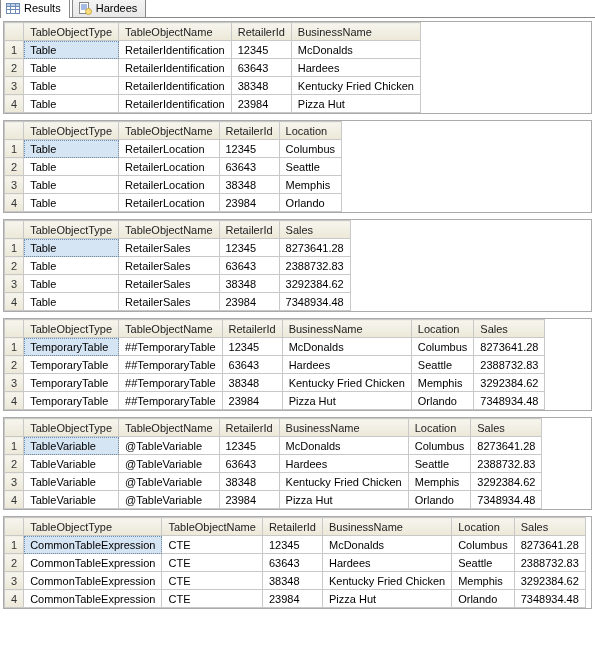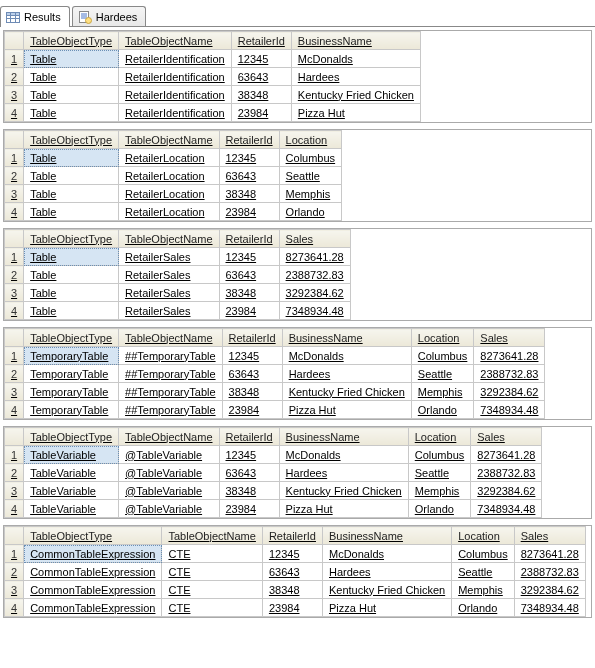--- a/index.html
+++ b/index.html
@@ -10,21 +10,21 @@
     font-size: 11px;
     background: #fff;
     width: 595px;
     color: #000;
   }
   .tab-bar {
     display: flex;
     align-items: flex-end;
     background: #fff;
     border-bottom: 1px solid #888;
-    height: 27px;
+    height: 18px;
   }
   .tab {
     display: flex;
     align-items: center;
     gap: 4px;
     padding: 2px 8px 2px 5px;
     border: 1px solid #888;
     border-bottom: none;
     border-top-left-radius: 3px;
     border-top-right-radius: 3px;
@@ -38,21 +38,20 @@
     position: relative;
     top: 1px;
     height: 21px;
   }
   .tab .icon { width: 14px; height: 14px; display:inline-flex; align-items:center; justify-content:center; }
   .grids { padding: 0 0 4px 0; }
   .result-grid {
     border: 1px solid #aaa;
     margin: 3px 3px 6px 3px;
     background: #fff;
-    text-decoration: underline;
   }
   .grid-table {
     border-collapse: collapse;
     table-layout: auto;
   }
   .grid-table th, .grid-table td {
     border: 1px solid #c8c8c8;
     padding: 2px 6px;
     text-align: left;
     white-space: nowrap;

